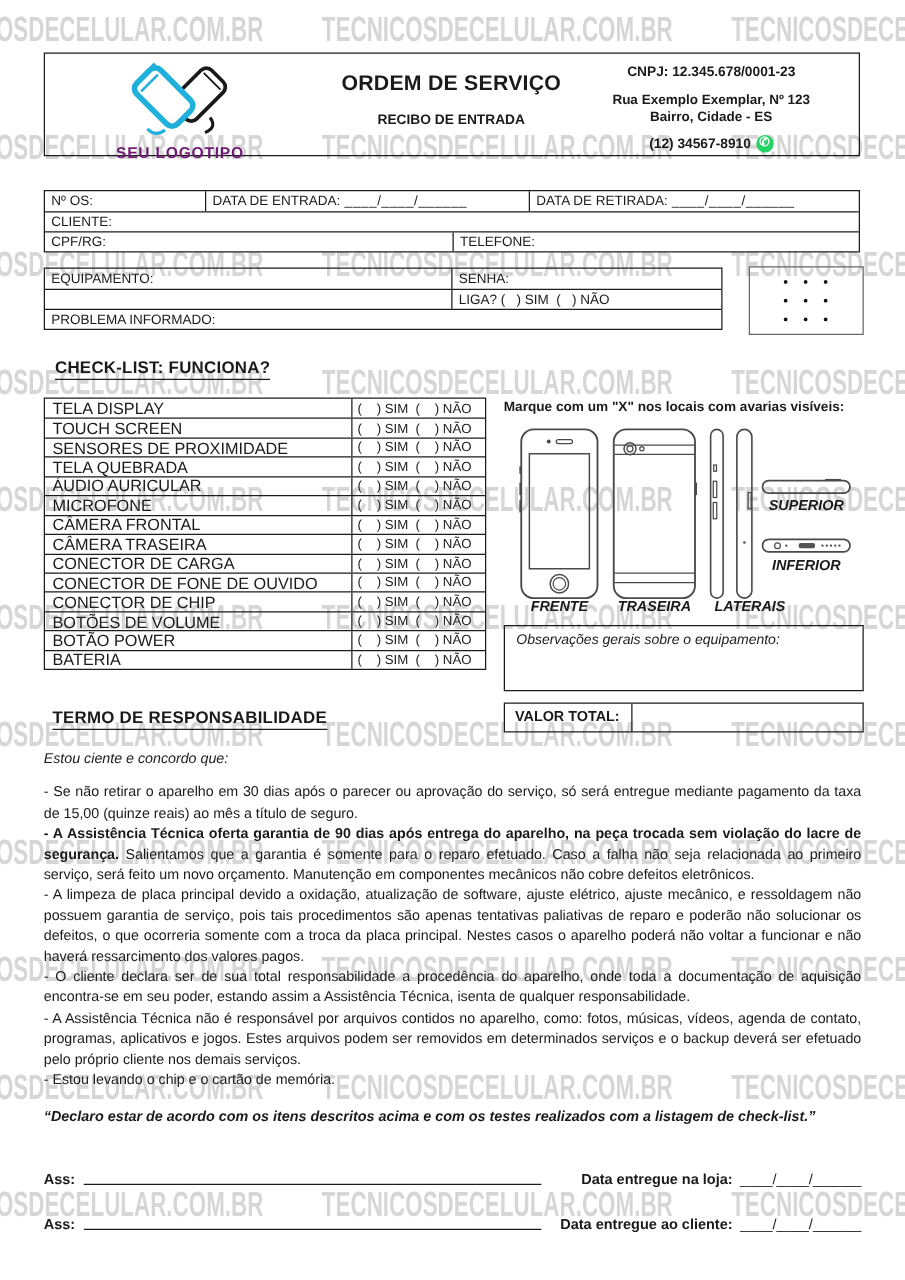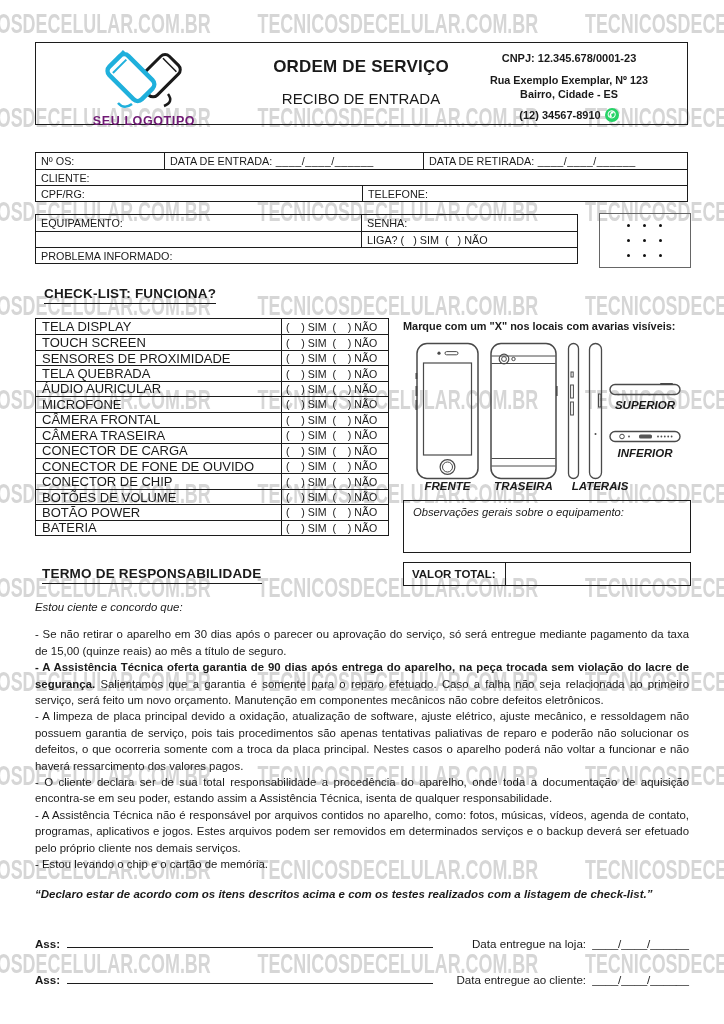--- a/index.html
+++ b/index.html
@@ -17,21 +17,21 @@
 
   .layer { position:absolute; inset:0; z-index:1; }
 
   
   .header-box { position:absolute; left:35px; top:42px; width:653px; height:83px;
                 border:1.6px solid #1c1c1c; background:transparent; }
   .logo-wrap { position:absolute; left:28px; top:3px; width:160px; text-align:center; }
   .logo-text { display:block; margin-top:-2px; font-weight:bold; font-size:12.5px; letter-spacing:0.6px; }
   .hdr-center { position:absolute; left:185px; top:0; width:280px; height:83px; text-align:center; }
   .hdr-title { margin-top:14px; font-weight:bold; font-size:17px; letter-spacing:0.2px; }
-  .hdr-subtitle { margin-top:13px; font-size:15px; }
+  .hdr-subtitle { margin-top:13px; font-size:11px;font-weight:bold; }
   .hdr-right { position:absolute; right:2px; top:0; width:232px; height:83px; text-align:center; font-weight:bold; }
   .hdr-cnpj { margin-top:9px; font-size:11px; }
   .hdr-addr1 { margin-top:10px; font-size:10.8px; }
   .hdr-addr2 { margin-top:2px; font-size:10.8px; }
   .hdr-phone { margin-top:8px; font-size:11px; display:flex; align-items:center; justify-content:center; gap:4px; }
   .wa-icon { display:inline-flex; width:14px; height:14px; border-radius:50%;
              align-items:center; justify-content:center; color:#fff; font-size:10px; line-height:1; }
 
   
   .tbl { position:absolute; border:1.4px solid #1c1c1c; background:transparent; }
@@ -81,21 +81,21 @@
   .terms-intro { font-style:italic; margin-bottom:11px; }
   .terms p { text-align:justify; }
   .b { font-weight:bold; }
   .declaration { margin-top:13px; font-weight:bold; font-style:italic; font-size:11.5px; }
 
   
   .sig-row { position:absolute; left:35px; width:654px; display:flex; align-items:flex-end;
              font-size:11.6px; height:16px; }
   .sig-label { font-weight:bold; white-space:nowrap; }
   .sig-line { flex:0 0 366px; border-bottom:1.3px solid #1c1c1c; margin:0 0 2px 7px; height:12px; }
-  .sig-date-label { margin-left:auto; font-weight:normal; white-space:nowrap;text-align:right; }
+  .sig-date-label { margin-left:auto; font-weight:bold; white-space:nowrap;text-align:right; }
   .sig-blank { white-space:pre; margin-left:3px; }
 </style>
 </head>
 <body>
 
 <div class="page">
 
   <div id="watermark">
       <div class="wm-row" style="top: 10px; color: rgb(214, 214, 214);">
         <span>TECNICOSDECELULAR.COM.BR</span>

